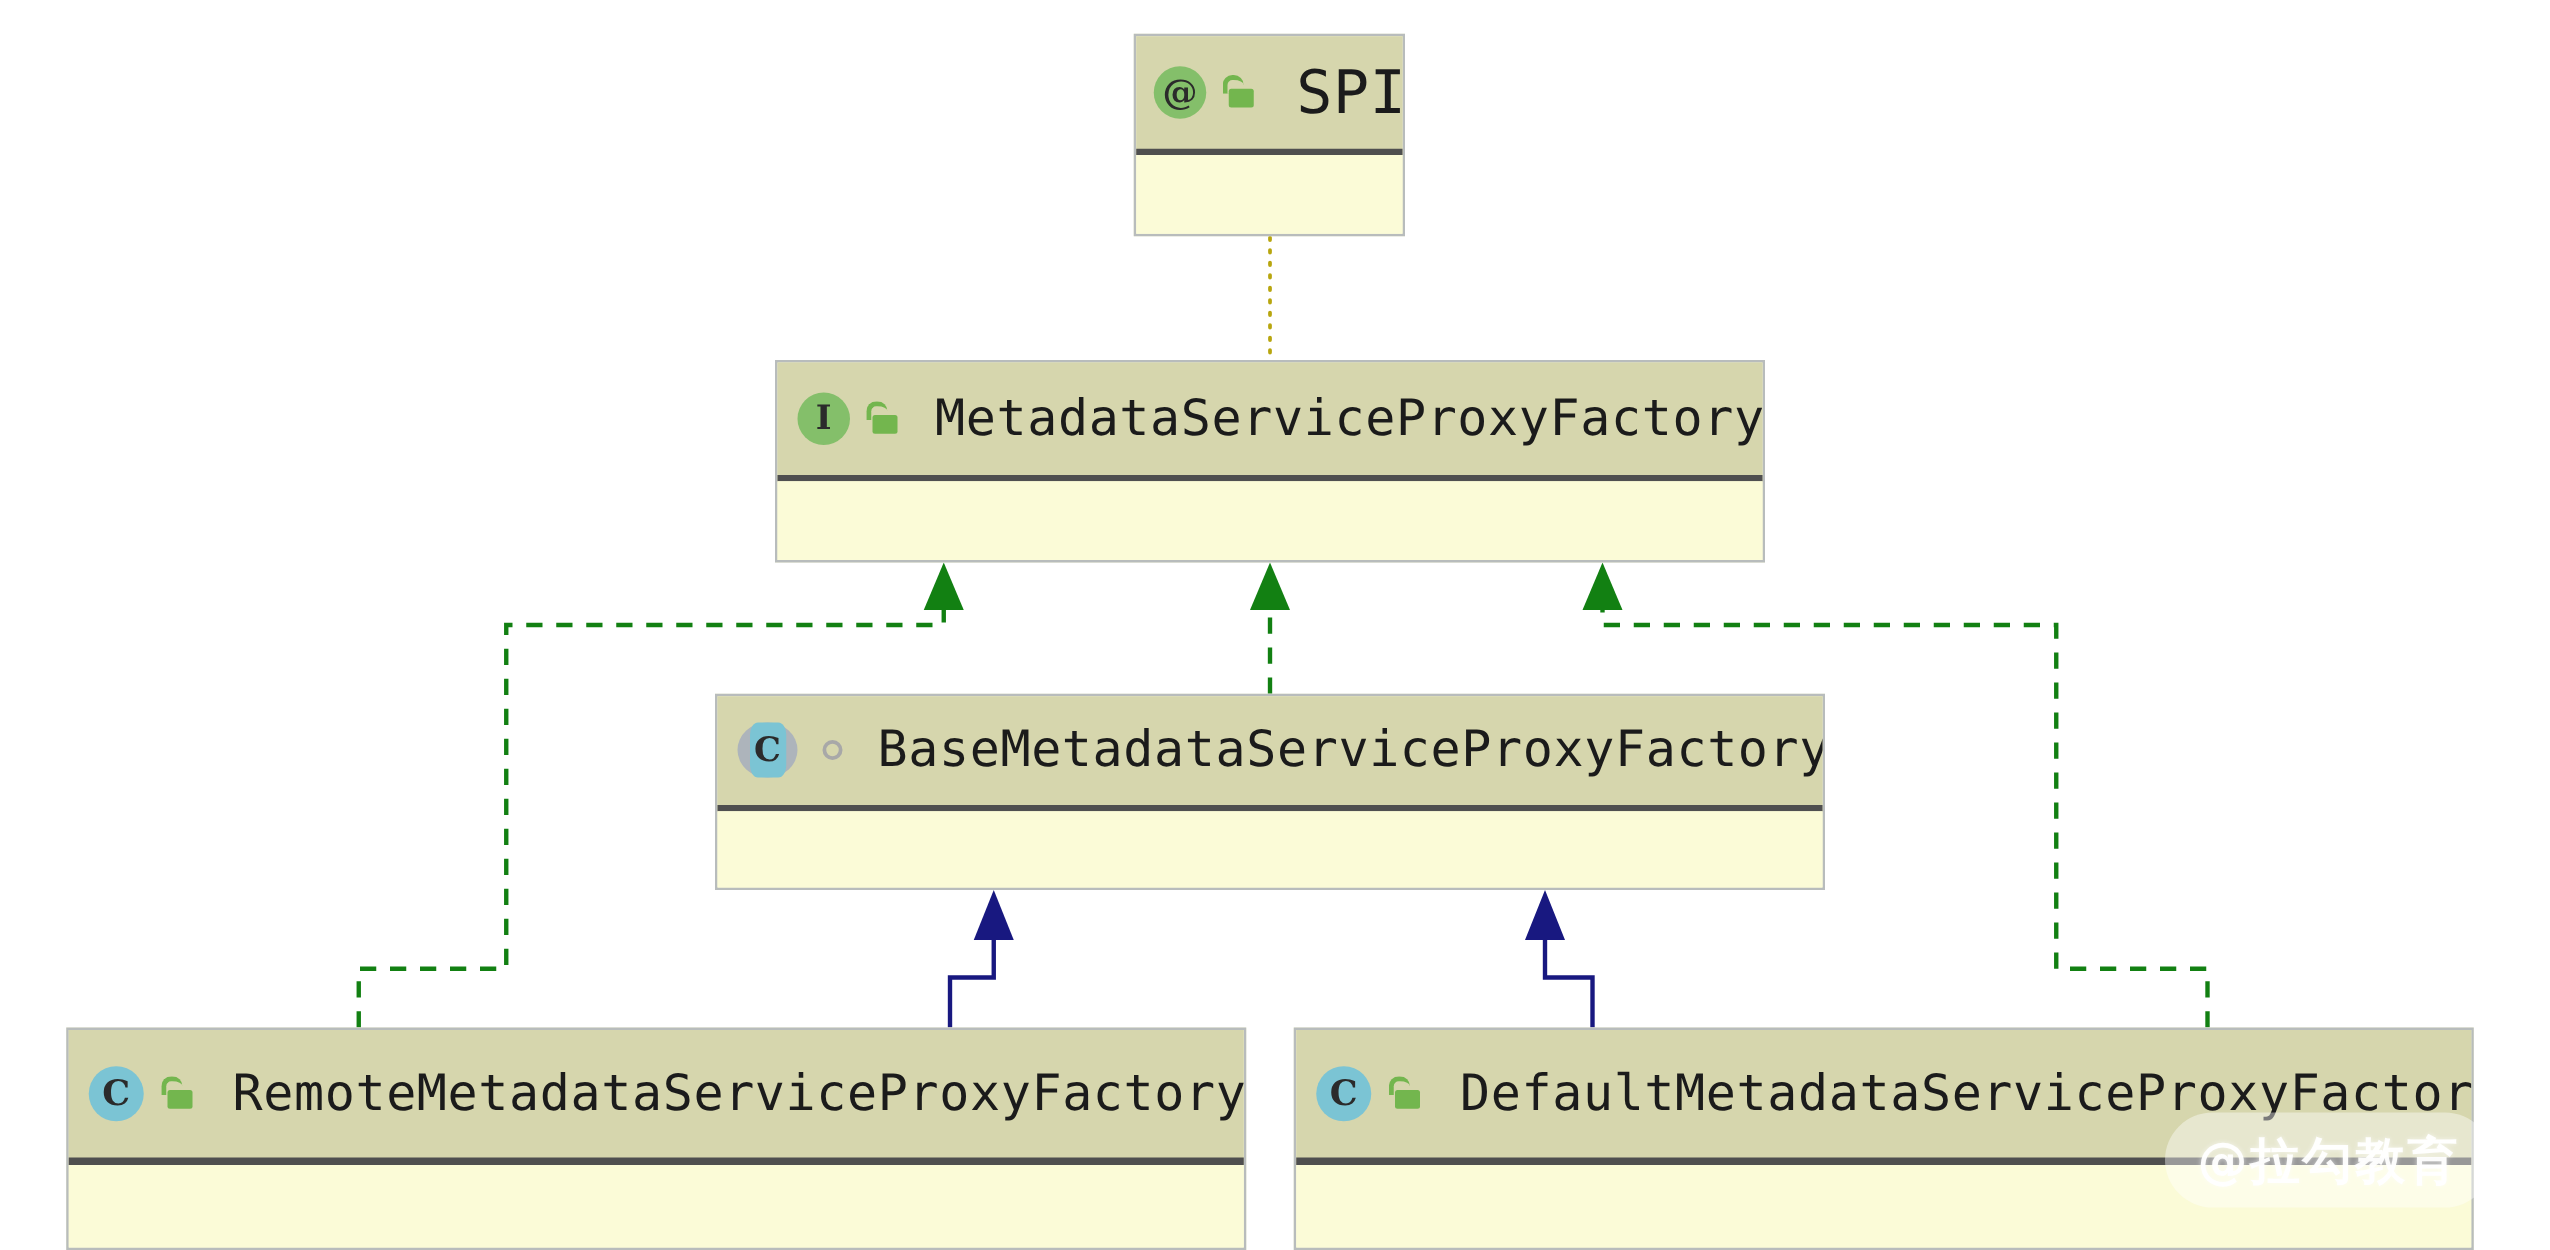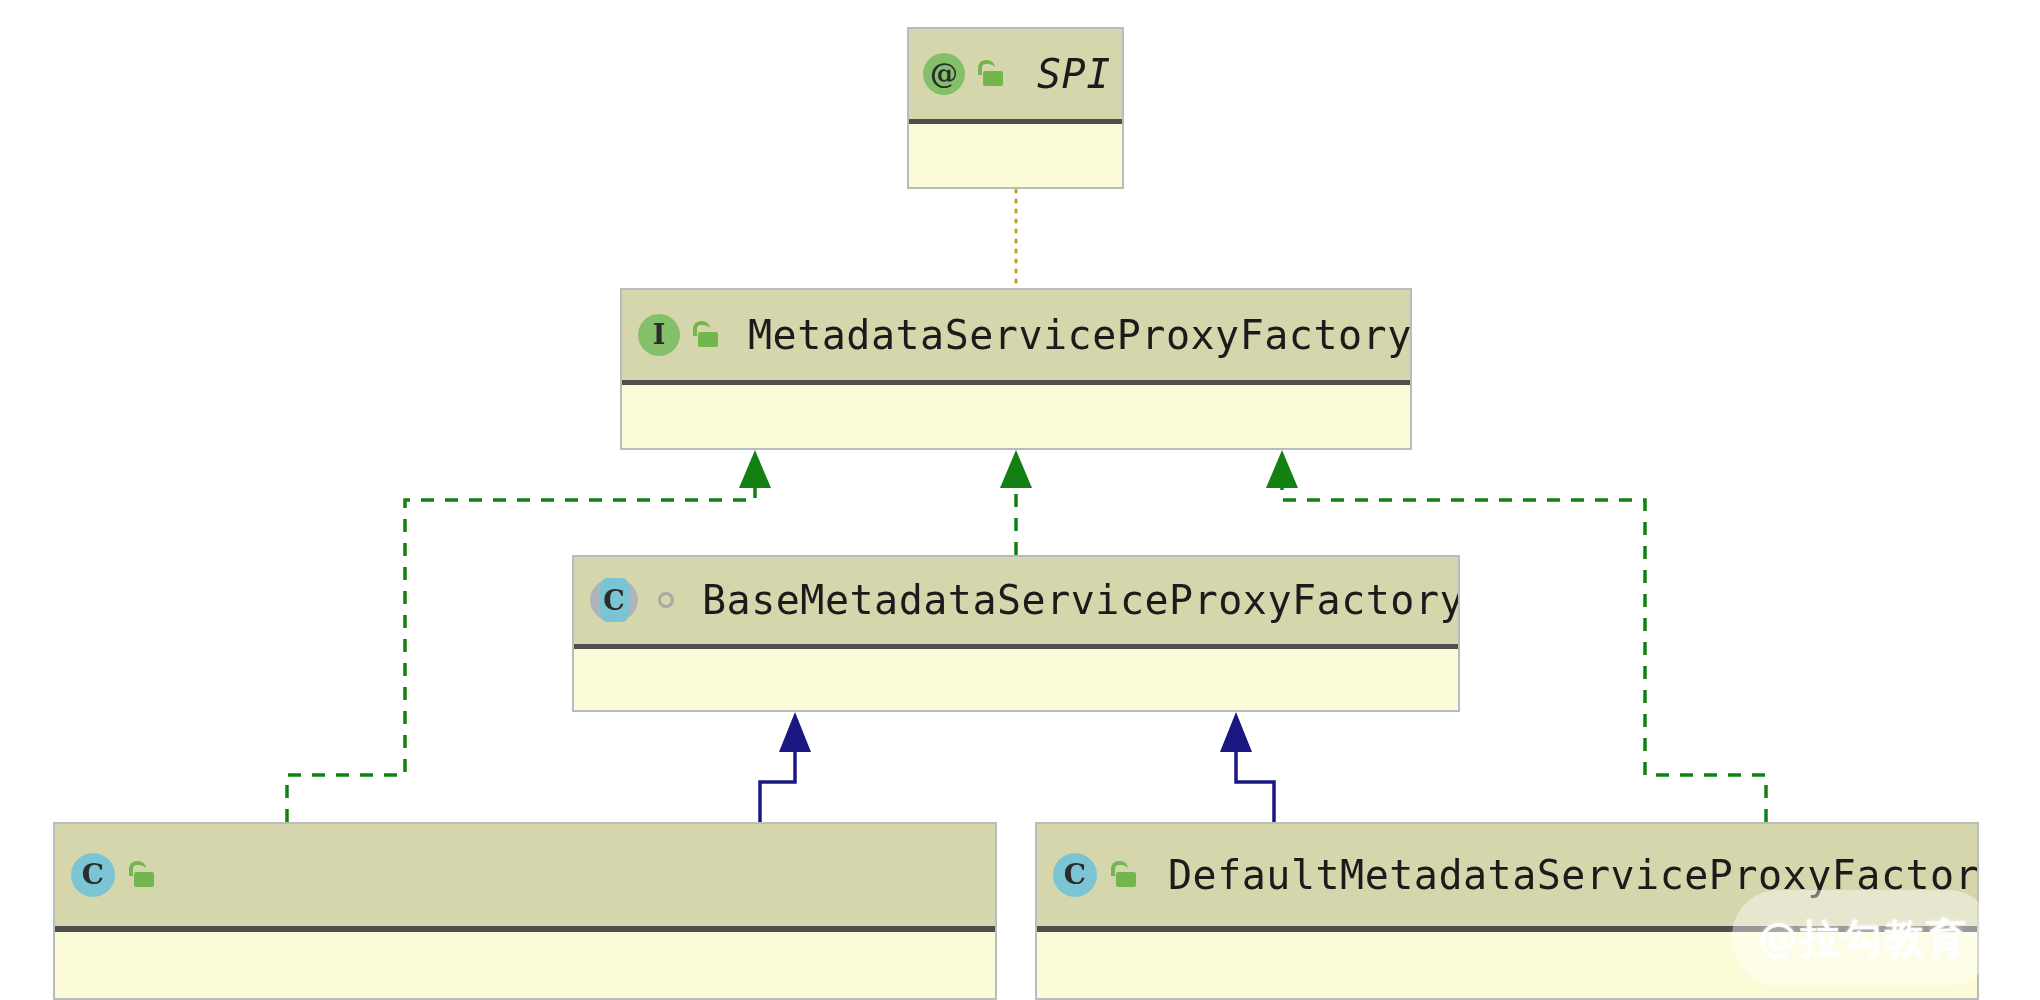--- a/index.html
+++ b/index.html
@@ -178,21 +178,21 @@
   </svg>
 
   <div class="node" style="left:907px; top:27px; width:217px; height:162px;">
     <div class="node-header" style="padding:0 14px;">
       <span class="badge badge-annotation" style="width:42px; height:42px; font-size:28px;">@</span>
       <span class="vis-marker" style="width:26px; height:28px; margin-left:12px;">
         <span class="lock-shackle" style="left:1px; top:0; width:13px; height:11px;
               border-top-left-radius:8px; border-top-right-radius:8px;"></span>
         <span class="lock-body" style="left:6px; top:11px; width:20px; height:15px;"></span>
       </span>
-      <span class="node-title" style="font-size:40px; margin-left:34px;font-style:italic;">SPI</span>
+      <span class="node-title" style="font-size:48px; margin-left:34px;">SPI</span>
     </div>
     <div class="node-body"></div>
   </div>
 
   <div class="node" style="left:620px; top:288px; width:792px; height:162px;">
     <div class="node-header" style="padding:0 16px;">
       <span class="badge badge-interface" style="width:42px; height:42px; font-size:27px;">I</span>
       <span class="vis-marker" style="width:26px; height:28px; margin-left:12px;">
         <span class="lock-shackle" style="left:1px; top:0; width:13px; height:11px;
               border-top-left-radius:8px; border-top-right-radius:8px;"></span>
@@ -219,32 +219,33 @@
   </div>
 
   <div class="node" style="left:53px; top:822px; width:944px; height:178px;">
     <div class="node-header" style="padding:0 16px; height:62%; border-bottom-width:6px;">
       <span class="badge badge-class" style="width:44px; height:44px; font-size:28px;">C</span>
       <span class="vis-marker" style="width:26px; height:28px; margin-left:13px;">
         <span class="lock-shackle" style="left:1px; top:0; width:13px; height:11px;
               border-top-left-radius:8px; border-top-right-radius:8px;"></span>
         <span class="lock-body" style="left:6px; top:11px; width:20px; height:15px;"></span>
       </span>
+      <span class="node-title" style="font-size:40px; margin-left:32px;">RemoteMetadataServiceProxyFactory</span>
     </div>
     <div class="node-body" style="height:38%;"></div>
   </div>
 
   <div class="node" style="left:1035px; top:822px; width:944px; height:178px;">
     <div class="node-header" style="padding:0 16px; height:62%; border-bottom-width:6px;">
       <span class="badge badge-class" style="width:44px; height:44px; font-size:28px;">C</span>
       <span class="vis-marker" style="width:26px; height:28px; margin-left:13px;">
         <span class="lock-shackle" style="left:1px; top:0; width:13px; height:11px;
               border-top-left-radius:8px; border-top-right-radius:8px;"></span>
         <span class="lock-body" style="left:6px; top:11px; width:20px; height:15px;"></span>
       </span>
       <span class="node-title" style="font-size:40px; margin-left:32px;">DefaultMetadataServiceProxyFactory</span>
     </div>
     <div class="node-body" style="height:38%;"></div>
   </div>
 
-  <div class="watermark" style="left:1732px; top:890px; width:262px; height:96px;">@拉勾教育</div>
+  <div class="watermark" style="left:1732px; top:890px; width:262px; height:76px;">@拉勾教育</div>
 
 </div>
 
 </body></html>

